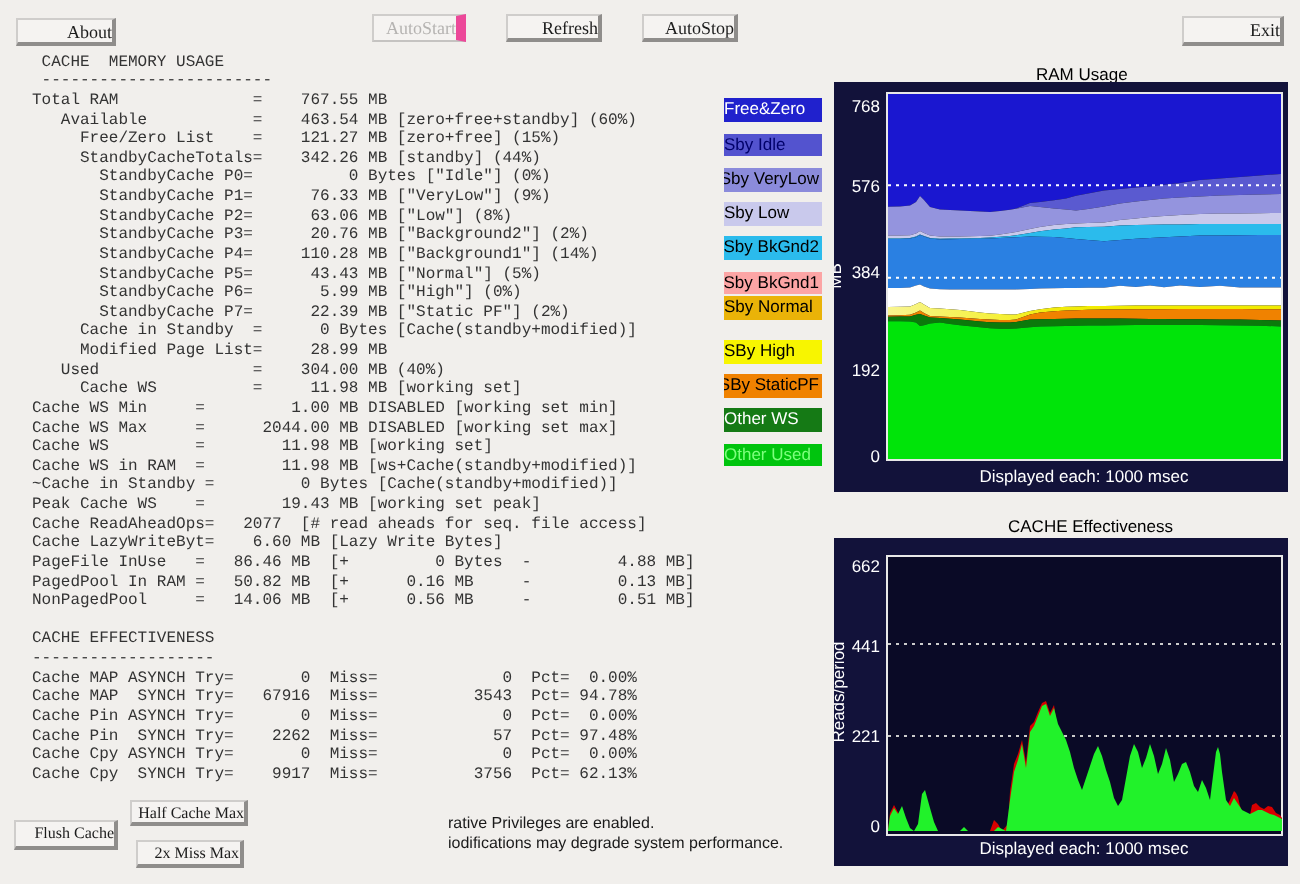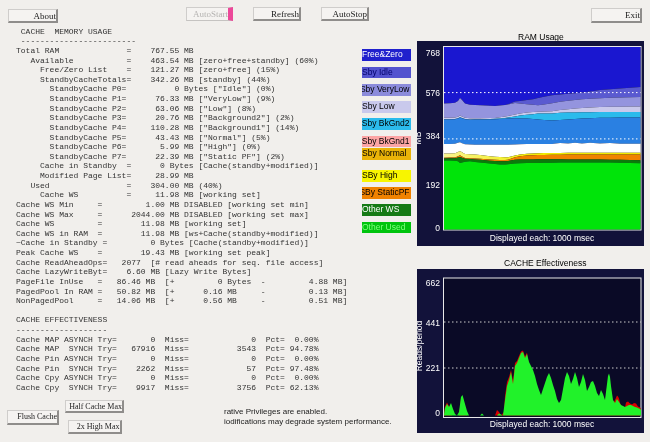--- a/index.html
+++ b/index.html
@@ -114,15 +114,15 @@
 <text x="440" y="286" fill="#fff" font-size="8.5" text-anchor="end" font-family="Liberation Sans">662</text>
 <text x="440" y="326" fill="#fff" font-size="8.5" text-anchor="end" font-family="Liberation Sans">441</text>
 <text x="440" y="371" fill="#fff" font-size="8.5" text-anchor="end" font-family="Liberation Sans">221</text>
 <text x="440" y="416" fill="#fff" font-size="8.5" text-anchor="end" font-family="Liberation Sans">0</text>
 <text x="422" y="346" fill="#fff" font-size="8.5" text-anchor="middle" font-family="Liberation Sans" transform="rotate(-90 422 346)">Reads/period</text>
 <text x="542" y="427" fill="#fff" font-size="8.5" text-anchor="middle" font-family="Liberation Sans">Displayed each: 1000 msec</text>
 </svg>
 
 <div class="btn" style="left:7px;top:410px;width:52px;height:14.5px;line-height:12.5px;font-size:8px;white-space:nowrap">Flush Cache</div>
 <div class="btn" style="left:64.5px;top:399.5px;width:59.5px;height:13.5px;line-height:11.5px;font-size:8px;white-space:nowrap">Half Cache Max</div>
-<div class="btn" style="left:67.5px;top:419.5px;width:54px;height:14px;line-height:12px;font-size:8px;white-space:nowrap">2x High Max</div>
+<div class="btn" style="left:67.5px;top:419.5px;width:54px;height:14px;line-height:12px;font-size:8px;white-space:nowrap">2x Miss Max</div>
 
 <div style="position:absolute;left:224px;top:407px;font-size:8px;color:#1a1a1a;line-height:10.2px">rative Privileges are enabled.<br>iodifications may degrade system performance.</div>
 
 </body></html>

